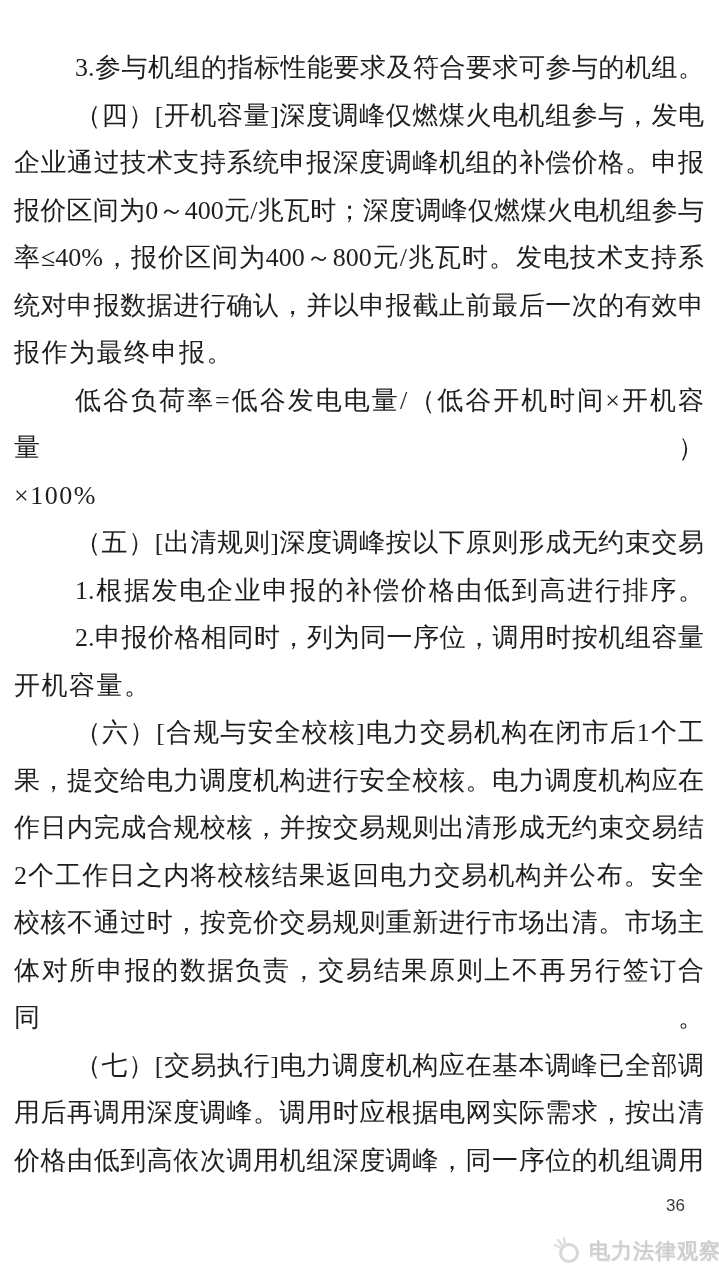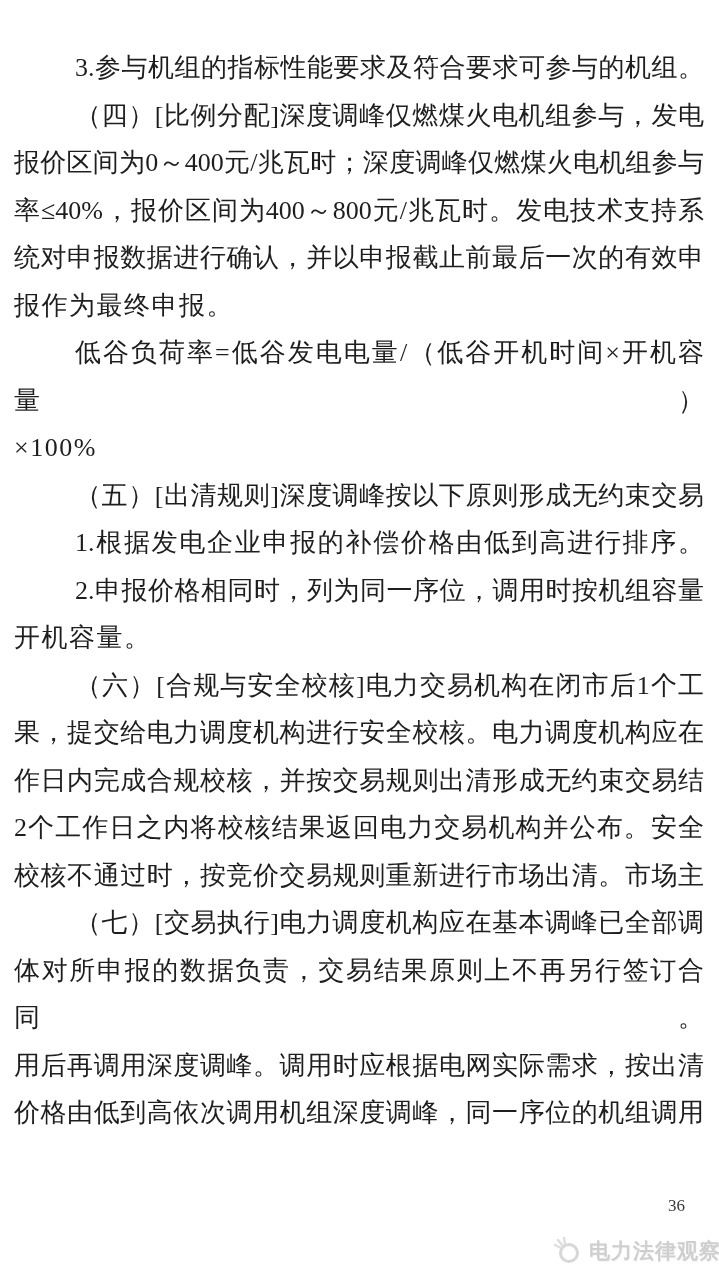--- a/index.html
+++ b/index.html
@@ -29,21 +29,21 @@
     text-align:justify;
     text-align-last:justify;
     -moz-text-align-last:justify;
   }
   
   .ind{ text-indent:61px; }
 
   .page-num{
     position:absolute;
     top:1196px;right:34px;
-    font-family:Liberation Serif, serif;
+    font-family:Liberation Sans, sans-serif;
     font-size:17px;
     color:#3a3a3a;
   }
   .brand{
     position:absolute;
     top:1236px;left:552px;
     display:flex;align-items:center;gap:7px;
     font-family:"Liberation Sans","DejaVu Sans",sans-serif;
     font-weight:bold;
     font-size:21px;
@@ -57,38 +57,39 @@
   }
   .brand-icon svg{display:block;}
 </style>
 </head>
 <body>
 
 <div class="page">
 
   <div class="doc">
     <div class="line ind jl">3.参与机组的指标性能要求及符合要求可参与的机组。</div>
-    <div class="line ind jl">（四）[比例分配]深度调峰仅燃煤火电机组参与，发电</div>
+    <div class="line ind jl">（四）[开机容量]深度调峰仅燃煤火电机组参与，发电</div>
+    <div class="line jl">企业通过技术支持系统申报深度调峰机组的补偿价格。申报</div>
     <div class="line jl">报价区间为0～400元/兆瓦时；深度调峰仅燃煤火电机组参与</div>
     <div class="line jl">率≤40%，报价区间为400～800元/兆瓦时。发电技术支持系</div>
     <div class="line jl">统对申报数据进行确认，并以申报截止前最后一次的有效申</div>
     <div class="line">报作为最终申报。</div>
     <div class="line ind jl">低谷负荷率=低谷发电电量/（低谷开机时间×开机容量）</div>
     <div class="line">×100%</div>
     <div class="line ind jl">（五）[出清规则]深度调峰按以下原则形成无约束交易</div>
     <div class="line ind jl">1.根据发电企业申报的补偿价格由低到高进行排序。</div>
     <div class="line ind jl">2.申报价格相同时，列为同一序位，调用时按机组容量</div>
     <div class="line">开机容量。</div>
     <div class="line ind jl">（六）[合规与安全校核]电力交易机构在闭市后1个工</div>
     <div class="line jl">果，提交给电力调度机构进行安全校核。电力调度机构应在</div>
     <div class="line jl">作日内完成合规校核，并按交易规则出清形成无约束交易结</div>
     <div class="line jl">2个工作日之内将校核结果返回电力交易机构并公布。安全</div>
     <div class="line jl">校核不通过时，按竞价交易规则重新进行市场出清。市场主</div>
+    <div class="line jl">体对所申报的数据负责，交易结果原则上不再另行签订合同。</div>
     <div class="line ind jl">（七）[交易执行]电力调度机构应在基本调峰已全部调</div>
-    <div class="line jl">体对所申报的数据负责，交易结果原则上不再另行签订合同。</div>
     <div class="line jl">用后再调用深度调峰。调用时应根据电网实际需求，按出清</div>
     <div class="line jl">价格由低到高依次调用机组深度调峰，同一序位的机组调用</div>
   </div>
 
   <div class="page-num">36</div>
 
   <div class="brand">
     <span class="brand-icon">
       <svg width="30" height="30" viewBox="0 0 30 30" xmlns="http://www.w3.org/2000/svg">
         <circle cx="17" cy="17" r="8.5" fill="none" stroke="#d7d7d7" stroke-width="3"></circle>

